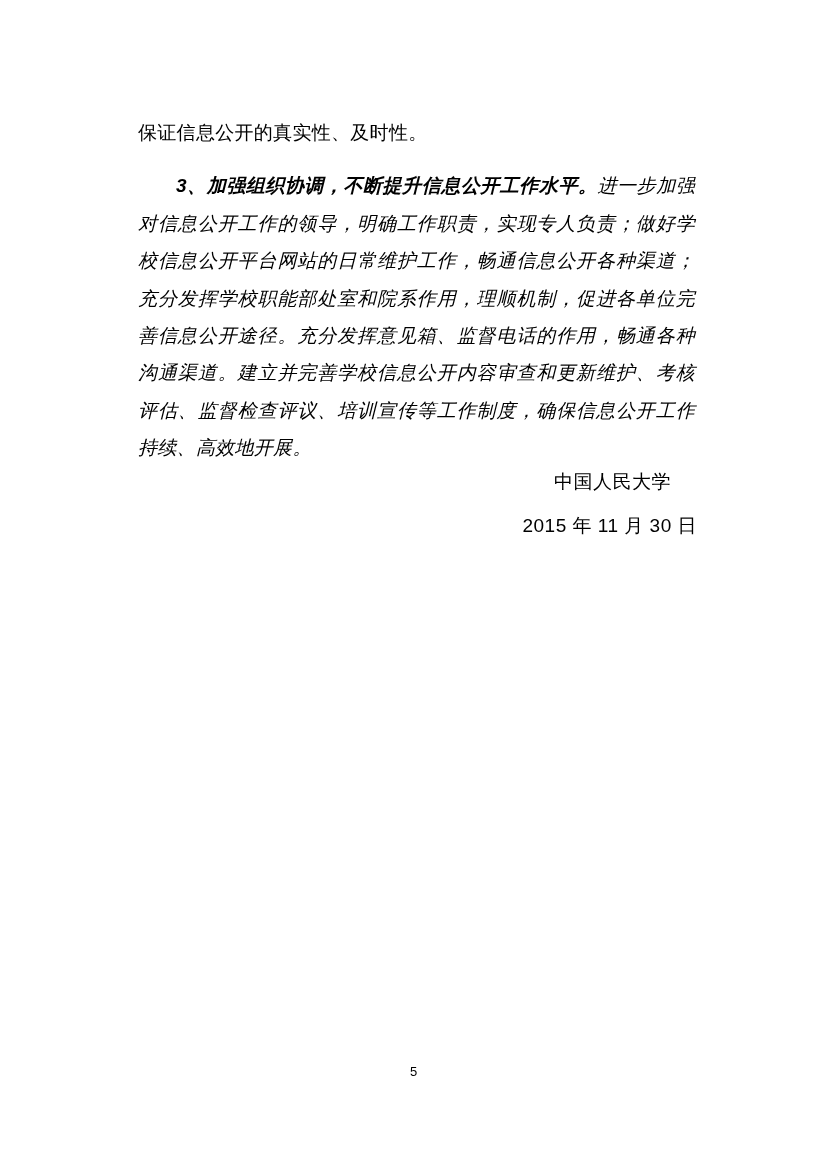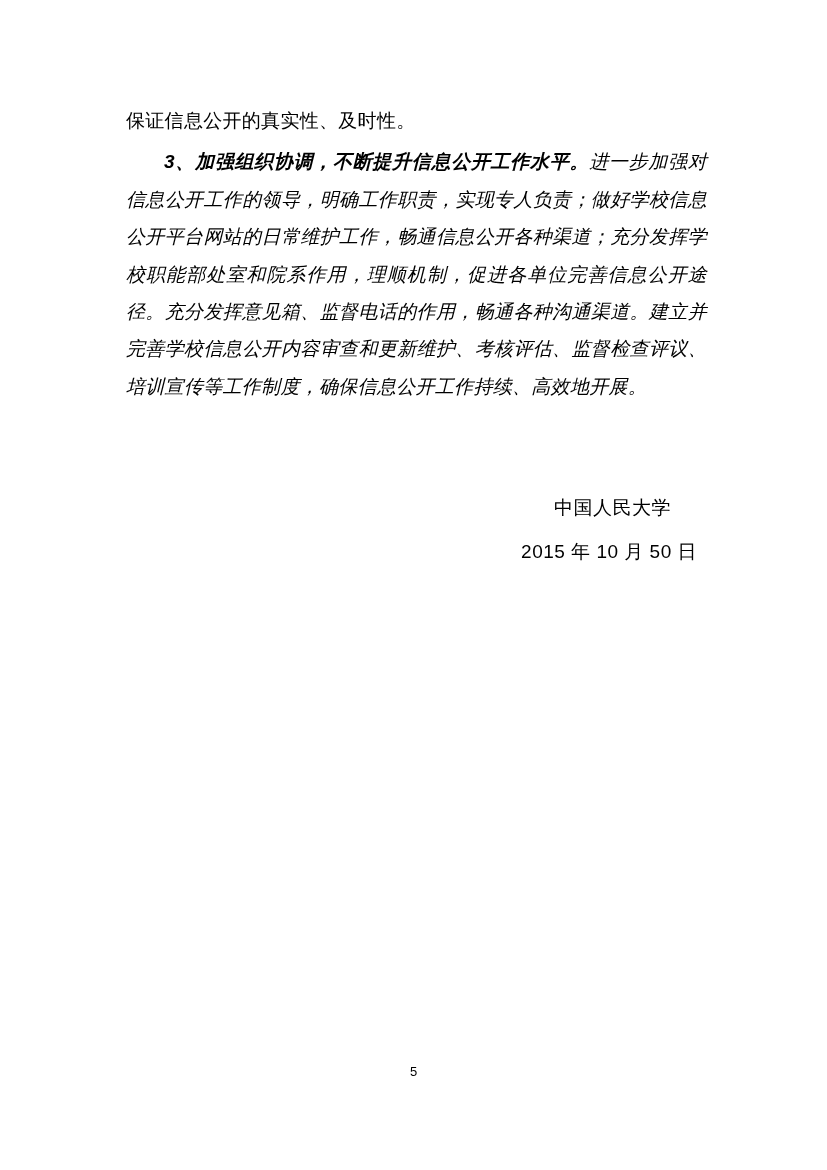--- a/index.html
+++ b/index.html
@@ -20,34 +20,34 @@
     position: absolute;
     left: 122px;
     top: 98px;
     width: 589px;
     font-size: 19px;
     line-height: 37.4px;
     text-align: justify;
     letter-spacing: 0.3px;
   }
   .para {
-    margin: 4px;
+    margin: 16px;
     padding: 0;
   }
   .para.indented {
     text-indent: 2em;
     font-style: italic;
   }
   .run-in-bold {
     font-weight: bold;
   }
   .signature-block {
     position: absolute;
     left: 122px;
-    top: 486px;
+    top: 460px;
     width: 589px;
     text-align: right;
     font-size: 19px;
     line-height: 44px;
     letter-spacing: 0.5px;
   }
   .sig-org {
     padding-right: 40px;
   }
   .sig-date {
@@ -68,18 +68,18 @@
 
 <div class="page">
 
   <div class="body-text">
     <p class="para">保证信息公开的真实性、及时性。</p>
     <p class="para indented"><span class="run-in-bold">3、加强组织协调，不断提升信息公开工作水平。</span><span>进一步加强对信息公开工作的领导，明确工作职责，实现专人负责；做好学校信息公开平台网站的日常维护工作，畅通信息公开各种渠道；充分发挥学校职能部处室和院系作用，理顺机制，促进各单位完善信息公开途径。充分发挥意见箱、监督电话的作用，畅通各种沟通渠道。建立并完善学校信息公开内容审查和更新维护、考核评估、监督检查评议、培训宣传等工作制度，确保信息公开工作持续、高效地开展。</span></p>
   </div>
 
   <div class="signature-block">
     <div class="sig-org">中国人民大学</div>
-    <div class="sig-date">2015 年 10 月 50 日</div>
+    <div class="sig-date">2015 年 11 月 30 日</div>
   </div>
 
   <div class="page-number">5</div>
 
 </div>
 
 </body></html>

